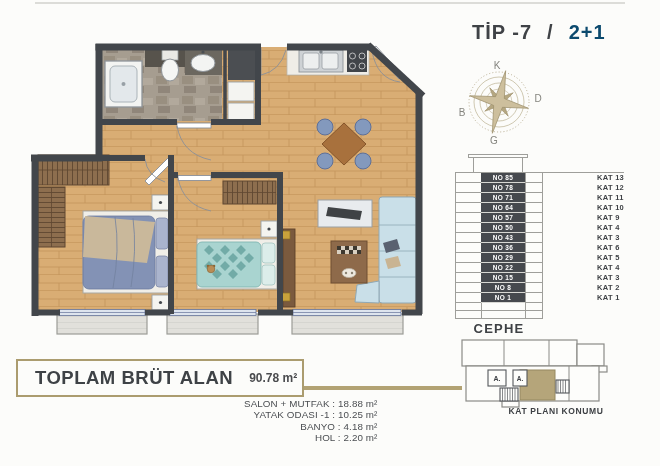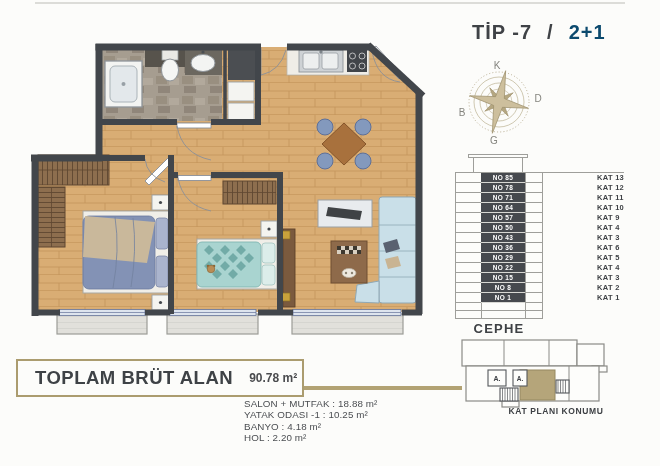--- a/index.html
+++ b/index.html
@@ -34,21 +34,21 @@
   #connector{position:absolute;left:304px;top:386px;width:158px;height:4px;background:#b2a273;}
   #konumu{position:absolute;left:450px;top:406px;width:212px;text-align:center;font-size:8.5px;
           font-weight:bold;letter-spacing:.6px;color:#3e4145;}
   #sum-box{position:absolute;left:16px;top:359px;width:288px;height:38px;border:2px solid #ab9c6f;
            box-sizing:border-box;display:flex;align-items:center;padding-left:17px;gap:16px;
            background:#fcfcfa;}
   #sum-title{font-size:18.5px;font-weight:bold;color:#3e4246;letter-spacing:.5px;white-space:nowrap;}
   #sum-total{font-size:12px;font-weight:bold;color:#4a4b4e;white-space:nowrap;}
   .arealist{position:absolute;color:#4b4e52;font-size:9.8px;letter-spacing:.1px;}
   #list-left{left:37px;top:399px;line-height:13px;}
-  #list-right{left:244px;top:398px;line-height:11.4px;}
+  #list-right{left:244px;top:398px;line-height:11.4px;text-align:right;}
 </style>
 </head>
 <body>
 
 <div id="page">
   <div id="scanline"></div>
 
   <svg id="plan-svg" viewBox="0 0 440 310">
     <defs>
       <pattern id="wood" width="46" height="16" patternUnits="userSpaceOnUse">

